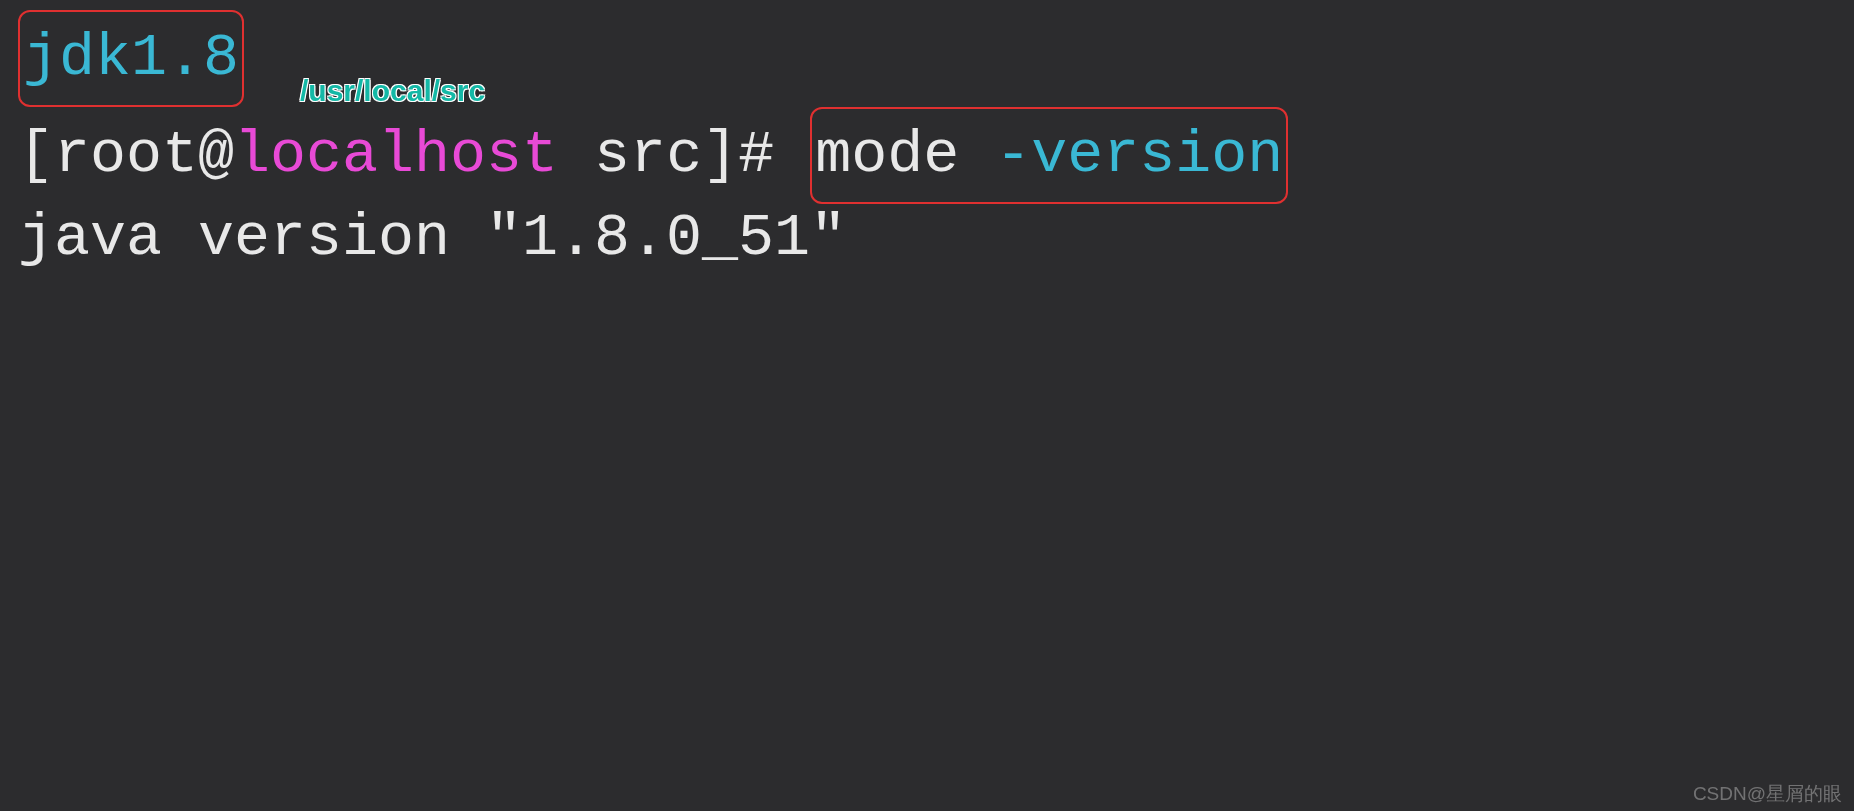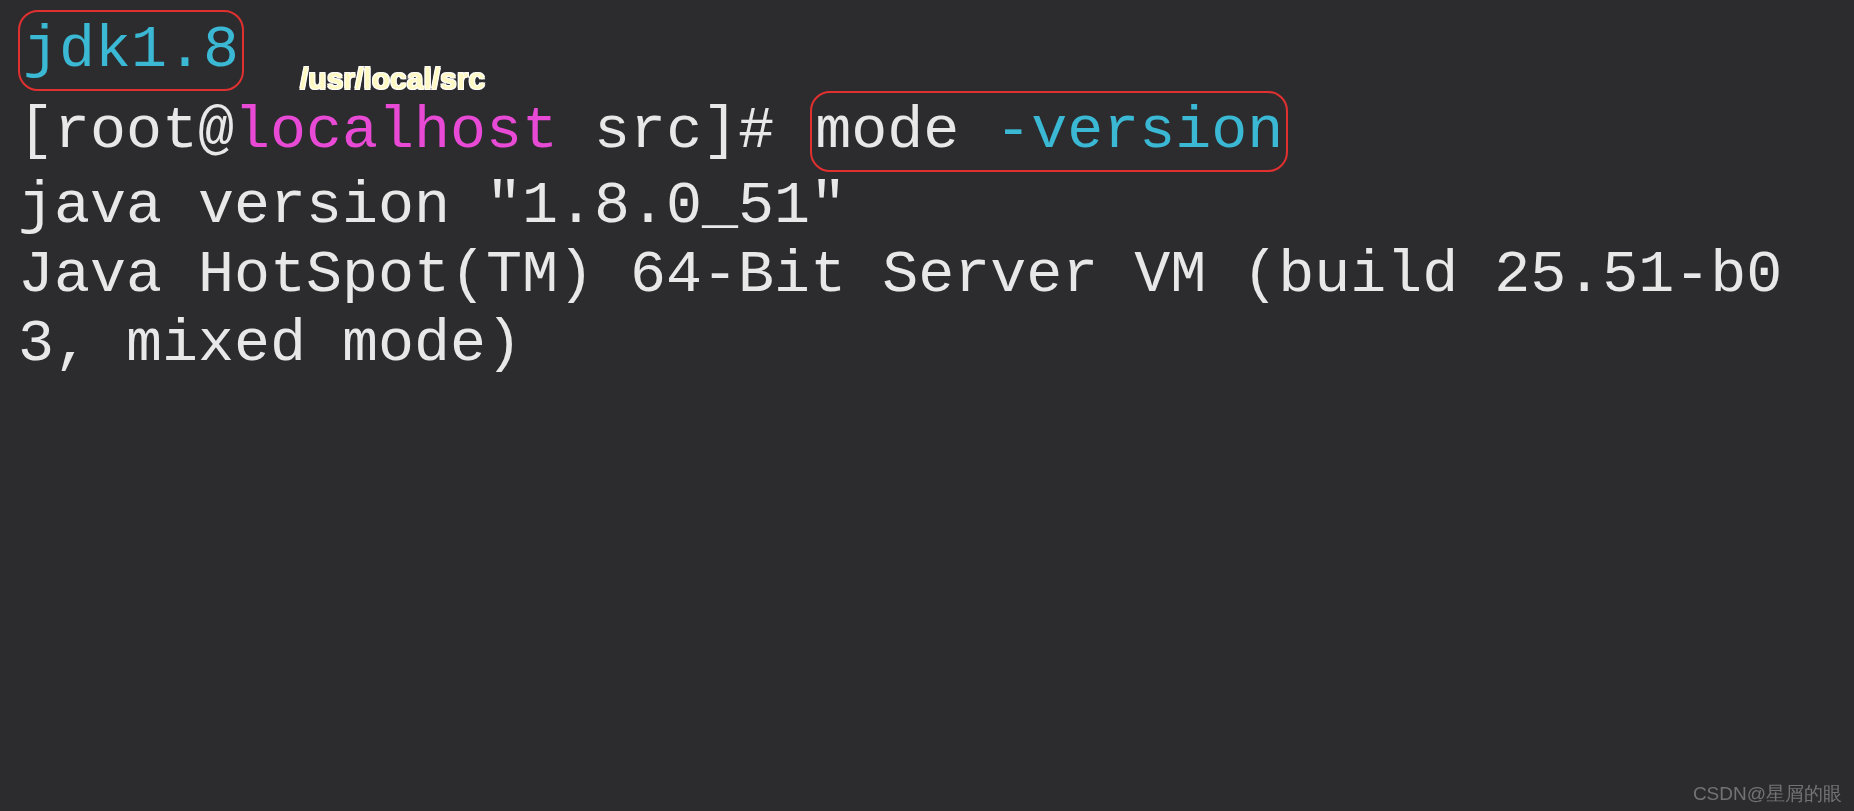--- a/index.html
+++ b/index.html
@@ -21,31 +21,32 @@
     }
     .line {
       white-space: pre-wrap;
       word-break: break-all;
     }
     .white { color: #e8e8e8; }
     .magenta { color: #e84ad6; }
     .cyan { color: #3ab8d4; }
     .red-box {
       border: 2px solid #e03030;
-      border-radius: 20px;
+      border-radius: 12px;
       display: inline-block;
-      padding: 4px 3px;
+      padding: 12px 3px;
     }
     .annotation {
       position: absolute;
-      color: #fef9c3;
+      color: #14b8a6;
       font-weight: bold;
       font-size: 30px;
       text-shadow: -1px -1px 0 #fff, 1px -1px 0 #fff, -1px 1px 0 #fff, 1px 1px 0 #fff;
       font-family: Arial, sans-serif;
+      margin-top: 12px;
     }
     .cursor-block {
       display: inline-block;
       background-color: #d0d0d0;
       width: 0.55em;
       height: 1em;
       vertical-align: text-bottom;
       margin-bottom: 4px;
     }
     .watermark {
@@ -57,18 +58,17 @@
       font-family: Arial, sans-serif;
     }
   </style>
 </head>
 <body>
 
 <div id="terminal-content">
     <div class="line"><span class="red-box"><span class="cyan">jdk1.8</span></span></div>
     <div class="line"><span class="white">[root@</span><span class="magenta">localhost</span><span class="white"> src]# </span><span class="red-box"><span class="white">mode </span><span class="cyan">-version</span></span></div>
     <div class="line"><span class="white">java version "1.8.0_51"</span></div>
-    <div class="line"><span class="white">Java HotSpot(TM) 64-Bit Server VM (build 25.51-b03, mixed mode)</span></div>
   </div>
 
 <div class="watermark">CSDN@星屑的眼</div>
 
 <div class="annotation" style="left: 300px; top: 62px;">/usr/local/src</div>
 
 </body></html>

